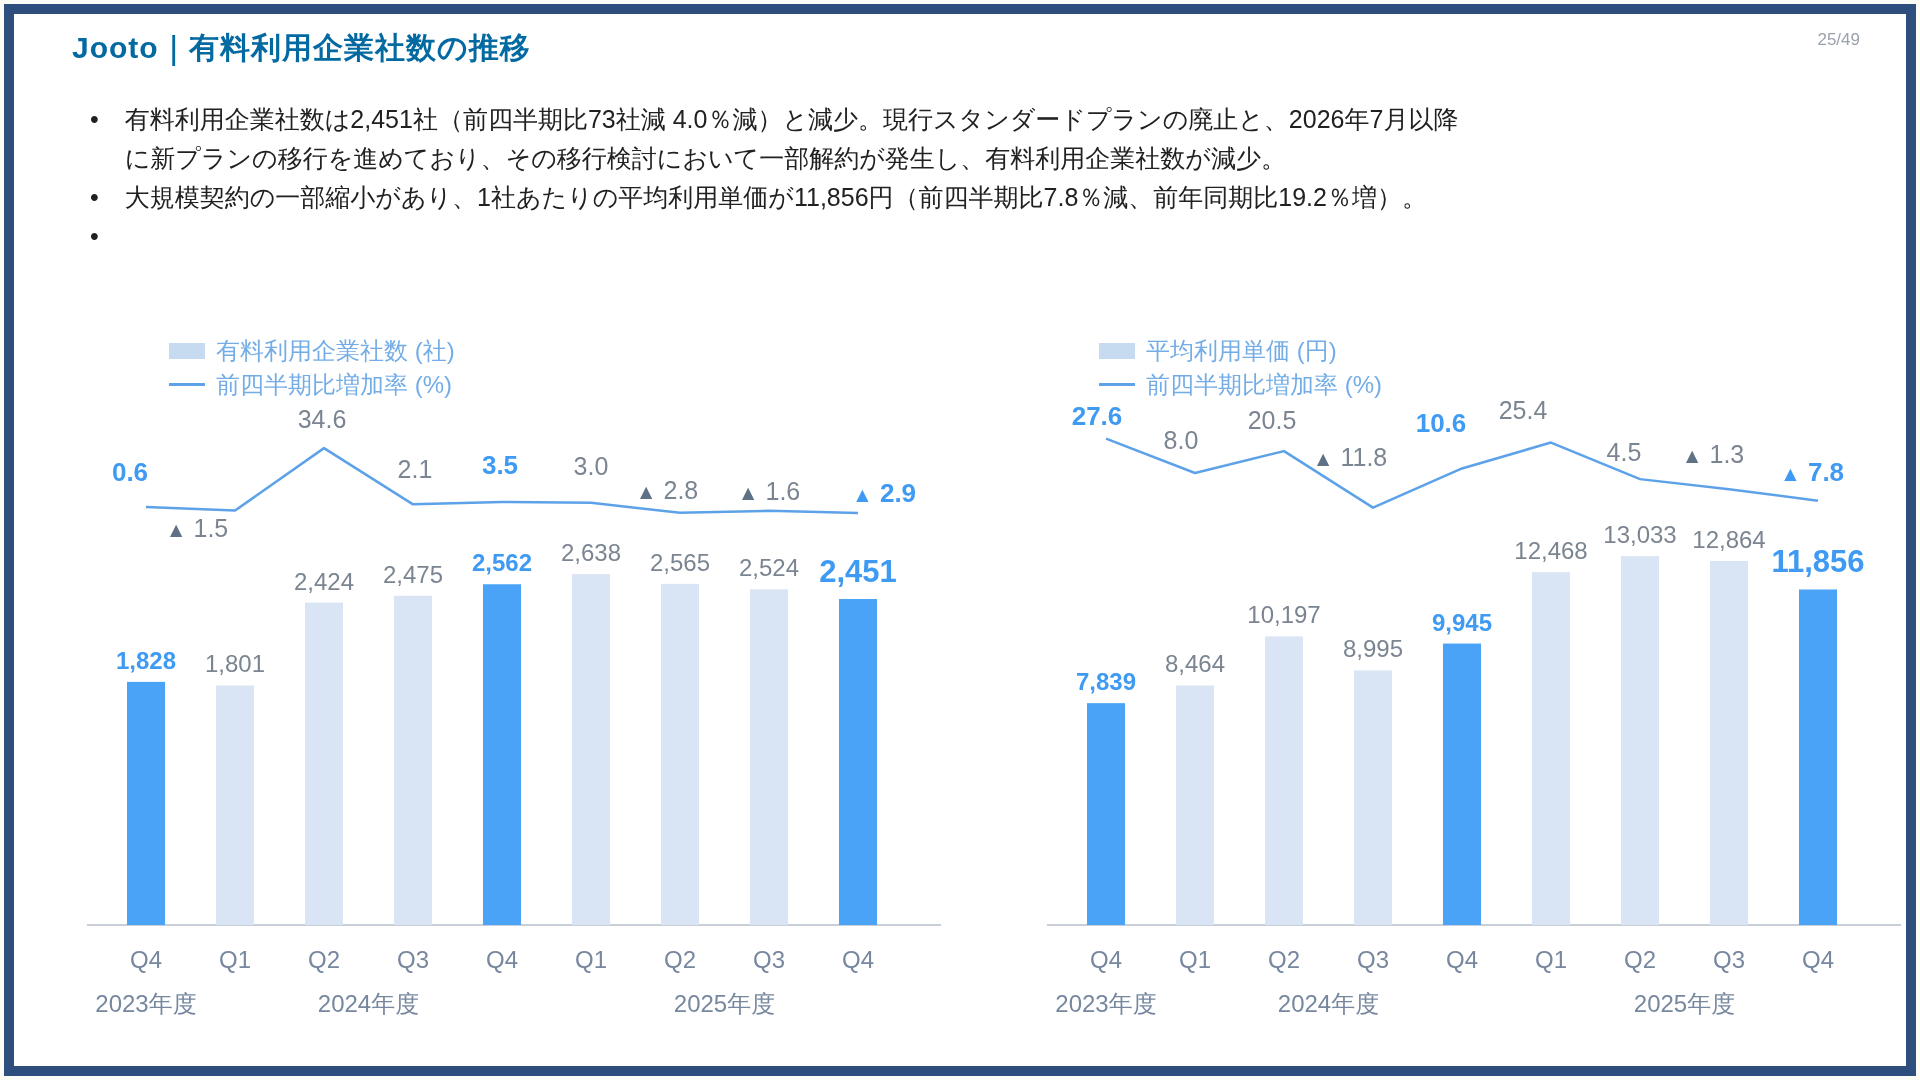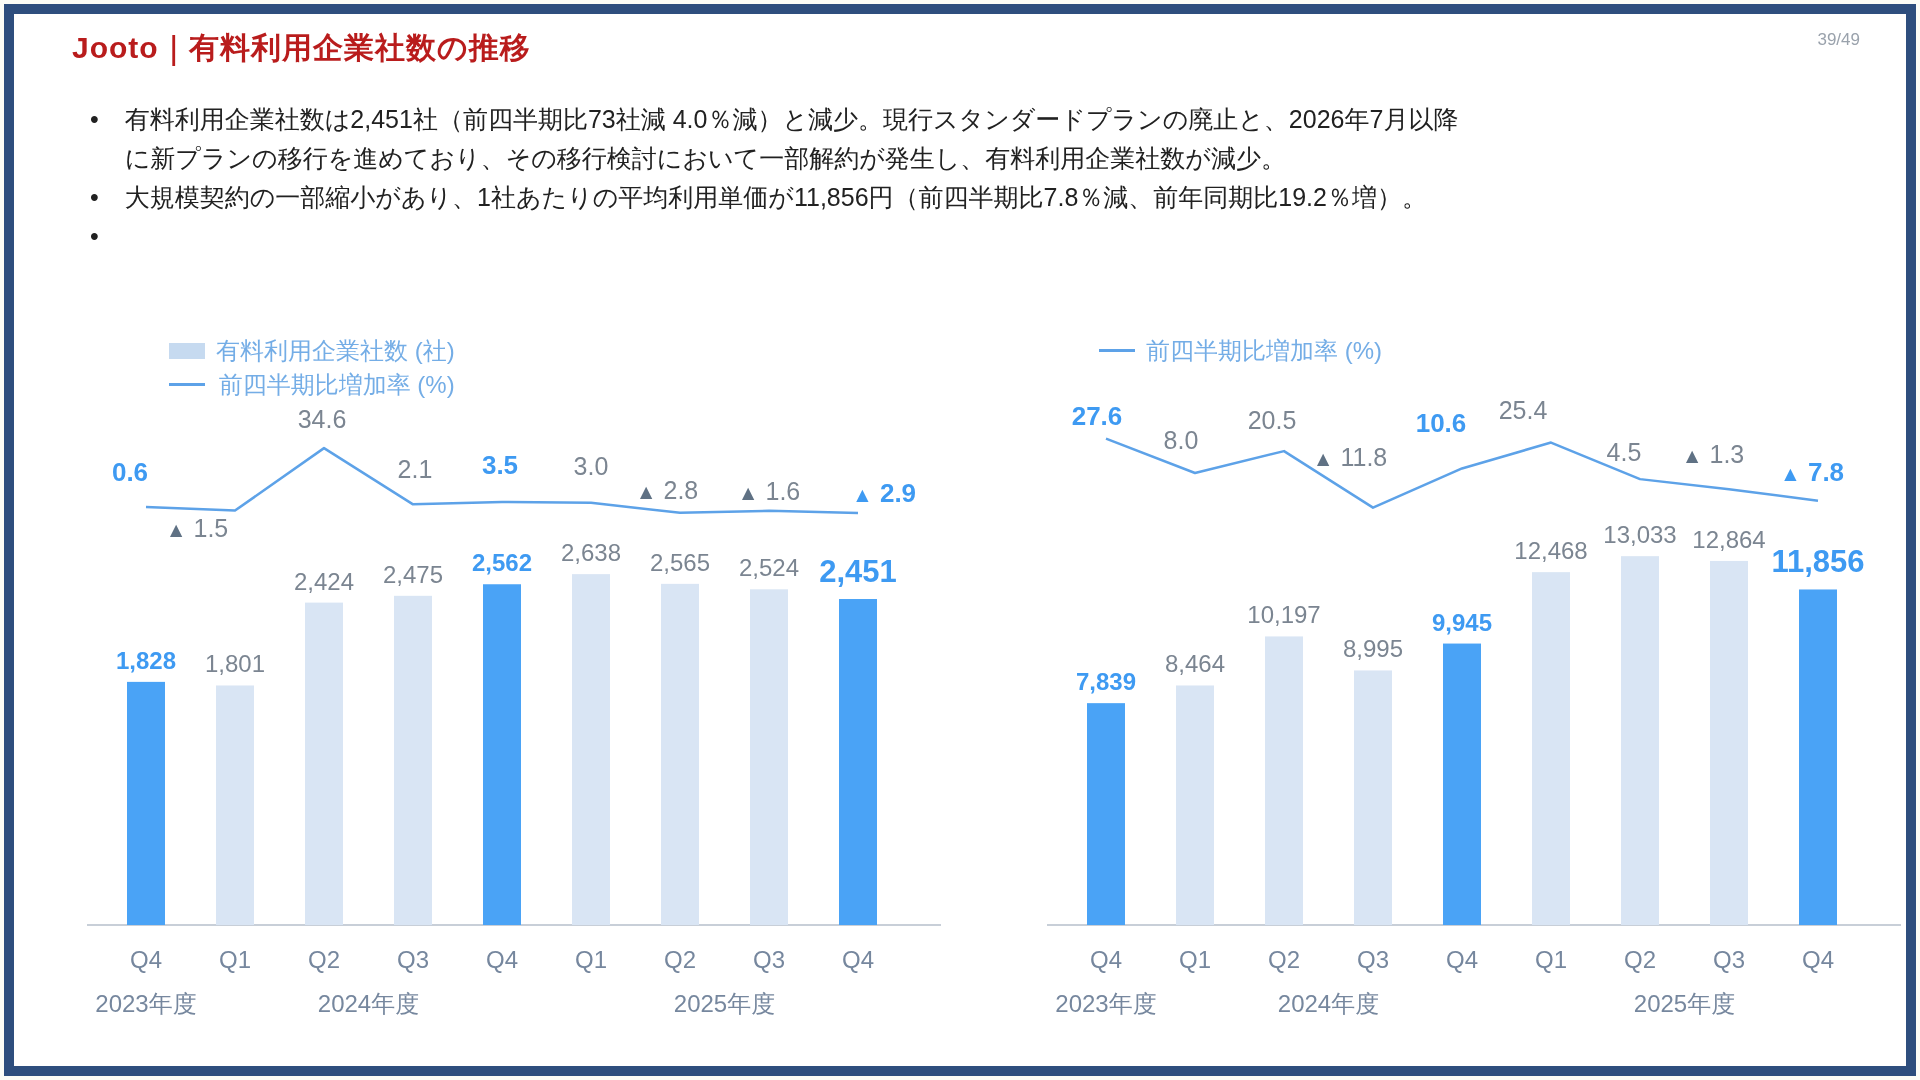--- a/index.html
+++ b/index.html
@@ -8,21 +8,21 @@
     background:#fcfcf7;
     font-family:"Liberation Sans","DejaVu Sans",sans-serif;
     overflow:hidden;
   }
   .slide{
     position:absolute;left:4px;top:4px;width:1912px;height:1072px;
     box-sizing:border-box;border:10px solid #2e4e7e;background:#ffffff;
   }
   .title{
     position:absolute;left:58px;top:14px;
-    font-size:30px;font-weight:bold;color:#b91c1c;letter-spacing:1px;
+    font-size:30px;font-weight:bold;color:#0369a1;letter-spacing:1px;
     white-space:nowrap;
   }
   .page-num{
     position:absolute;right:46px;top:16px;
     font-size:17px;color:#9aa2ac;
   }
   .bullets{
     position:absolute;left:76px;top:86px;width:1385px;
     margin:0;padding:0;list-style:none;
     font-size:25px;line-height:39px;color:#212121;
@@ -31,33 +31,33 @@
   .bullets .dot{flex:0 0 auto;}
   .chart{position:absolute;top:316px;width:870px;height:710px;}
   .chart-left{left:71px;}
   .chart-right{left:1031px;}
   .legend{
     position:absolute;top:4px;display:flex;flex-direction:column;gap:1px;
     font-size:24px;color:#74ade6;z-index:2;
   }
   .chart-left .legend{left:84px;}
   .chart-right .legend{left:54px;}
-  .legend-row{display:flex;align-items:center;gap:11px;height:33px;white-space:nowrap;justify-content:space-between;}
+  .legend-row{display:flex;align-items:center;gap:11px;height:33px;white-space:nowrap;}
   .sw-bar{width:36px;height:16px;background:#c6daf0;}
   .sw-line{width:36px;height:3px;background:#5da2e8;}
   .chart svg{position:absolute;left:0;top:0;overflow:visible;}
   .chart svg text{font-family:"Liberation Sans","DejaVu Sans",sans-serif;}
 </style>
 </head>
 <body>
 
 <div class="slide">
 
   <div class="title">Jooto｜有料利用企業社数の推移</div>
-  <div class="page-num">39/49</div>
+  <div class="page-num">25/49</div>
 
   <ul class="bullets">
     <li>
       <span class="dot">•</span>
       <span>有料利用企業社数は2,451社（前四半期比73社減 4.0％減）と減少。現行スタンダードプランの廃止と、2026年7月以降に新プランの移行を進めており、その移行検討において一部解約が発生し、有料利用企業社数が減少。</span>
     </li>
     <li>
       <span class="dot">•</span>
       <span>大規模契約の一部縮小があり、1社あたりの平均利用単価が11,856円（前四半期比7.8％減、前年同期比19.2％増）。</span>
     </li>
@@ -118,20 +118,24 @@
         <text x="506" y="144.81" text-anchor="middle" font-size="25" font-weight="400" fill="#7b8591">3.0</text>
         <text x="582" y="168.844" text-anchor="middle" font-size="25" font-weight="400" fill="#7b8591"><tspan font-size="21" fill="#5f7184">▲</tspan><tspan> 2.8</tspan></text>
         <text x="684" y="169.768" text-anchor="middle" font-size="25" font-weight="400" fill="#7b8591"><tspan font-size="21" fill="#5f7184">▲</tspan><tspan> 1.6</tspan></text>
         <text x="799" y="172.017" text-anchor="middle" font-size="26" font-weight="700" fill="#3e9af2"><tspan font-size="21" fill="#3e9af2">▲</tspan><tspan> 2.9</tspan></text>
       </svg>
   </div>
 
   <div class="chart chart-right">
     <div class="legend">
       <div class="legend-row">
+        <span class="sw-bar"></span>
+        <span>平均利用単価 (円)</span>
+      </div>
+      <div class="legend-row">
         <span class="sw-line"></span>
         <span>前四半期比増加率 (%)</span>
       </div>
     </div>
     <svg id="chart1" width="870" height="710" viewBox="0 0 870 710">
         <line x1="2" y1="595" x2="856" y2="595" stroke="#c8cfd8" stroke-width="2"></line>
         <rect x="42" y="373.1563" width="38" height="221.84369999999998" fill="#4aa3f6"></rect>
         <text x="61" y="360.1563" text-anchor="middle" font-size="24" font-weight="600" fill="#3e9af2">7,839</text>
         <text x="61" y="638" text-anchor="middle" font-size="24" fill="#76879e">Q4</text>
         <rect x="131" y="355.4688" width="38" height="239.53119999999998" fill="#d9e5f4"></rect>

